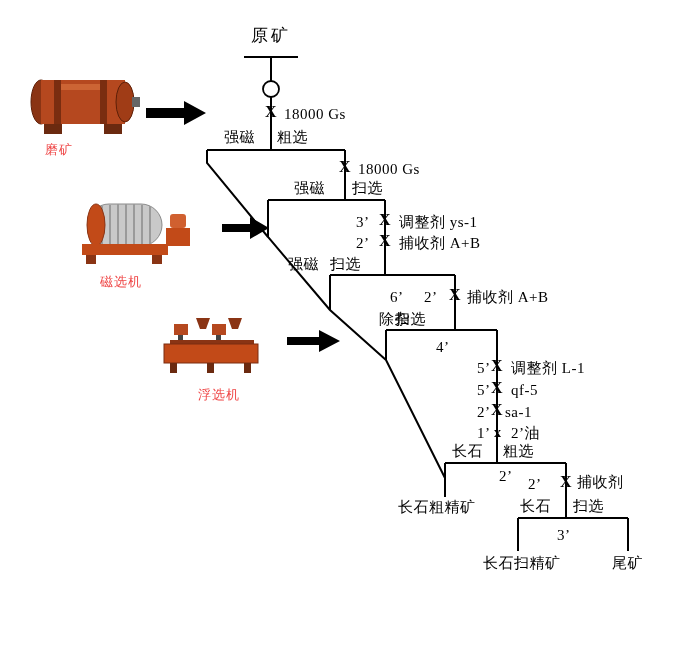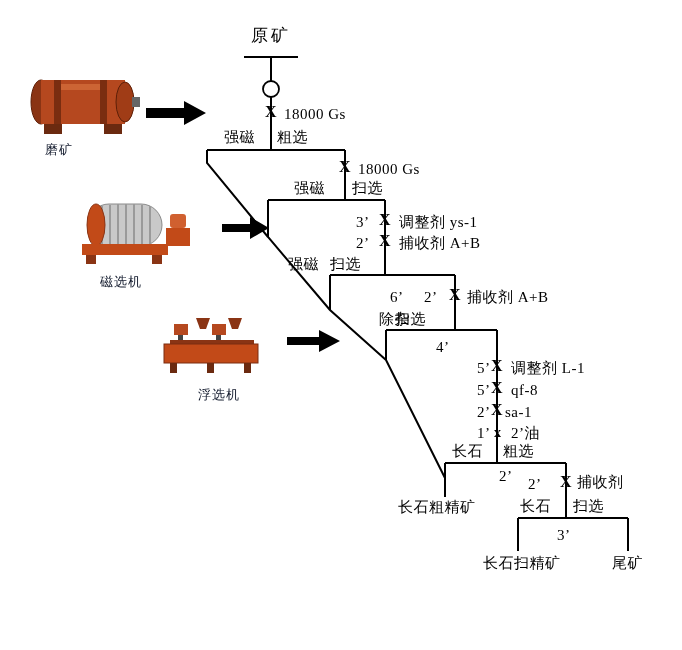--- a/index.html
+++ b/index.html
@@ -5,21 +5,21 @@
   html,body { margin:0; padding:0; background:#ffffff; }
   .canvas {
     position:relative; width:682px; height:650px; background:#ffffff;
     font-family:"Liberation Serif","DejaVu Serif",serif; overflow:hidden;
   }
   .lines { position:absolute; left:0; top:0; }
   .t { position:absolute; font-size:15px; color:#000; white-space:nowrap; line-height:18px; letter-spacing:0.5px; }
   .xm { font-weight:bold; font-size:16px; line-height:18px; letter-spacing:0; }
   .xs { font-weight:bold; font-size:14px; line-height:18px; }
   .title { font-size:17px; letter-spacing:3px; }
-  .eq { font-size:13px; color:#0f172a; letter-spacing:1px; }
+  .eq { font-size:13px; color:#ef4444; letter-spacing:1px; }
 </style>
 </head>
 <body>
 
 <div class="canvas">
 
   <svg class="lines" width="682" height="650" viewBox="0 0 682 650">
 
     <g stroke="#000" stroke-width="2" fill="none">
       <path d="M244 57 H298
@@ -125,21 +125,21 @@
   <div class="t" style="left:395px; top:310px;">扫选</div>
 
   <div class="t" style="left:436px; top:338px;">4’</div>
 
   <div class="t" style="left:477px; top:359px;">5’</div>
   <div class="t xm" style="left:491px; top:357px;">X</div>
   <div class="t" style="left:511px; top:359px;">调整剂 L-1</div>
 
   <div class="t" style="left:477px; top:381px;">5’</div>
   <div class="t xm" style="left:491px; top:379px;">X</div>
-  <div class="t" style="left:511px; top:381px;">qf-8</div>
+  <div class="t" style="left:511px; top:381px;">qf-5</div>
 
   <div class="t" style="left:477px; top:403px;">2’</div>
   <div class="t xm" style="left:491px; top:401px;">X</div>
   <div class="t" style="left:505px; top:403px;">sa-1</div>
 
   <div class="t" style="left:477px; top:424px;">1’</div>
   <div class="t xs" style="left:494px; top:424px;">x</div>
   <div class="t" style="left:511px; top:424px;">2’油</div>
 
   <div class="t" style="left:452px; top:442px;">长石</div>

